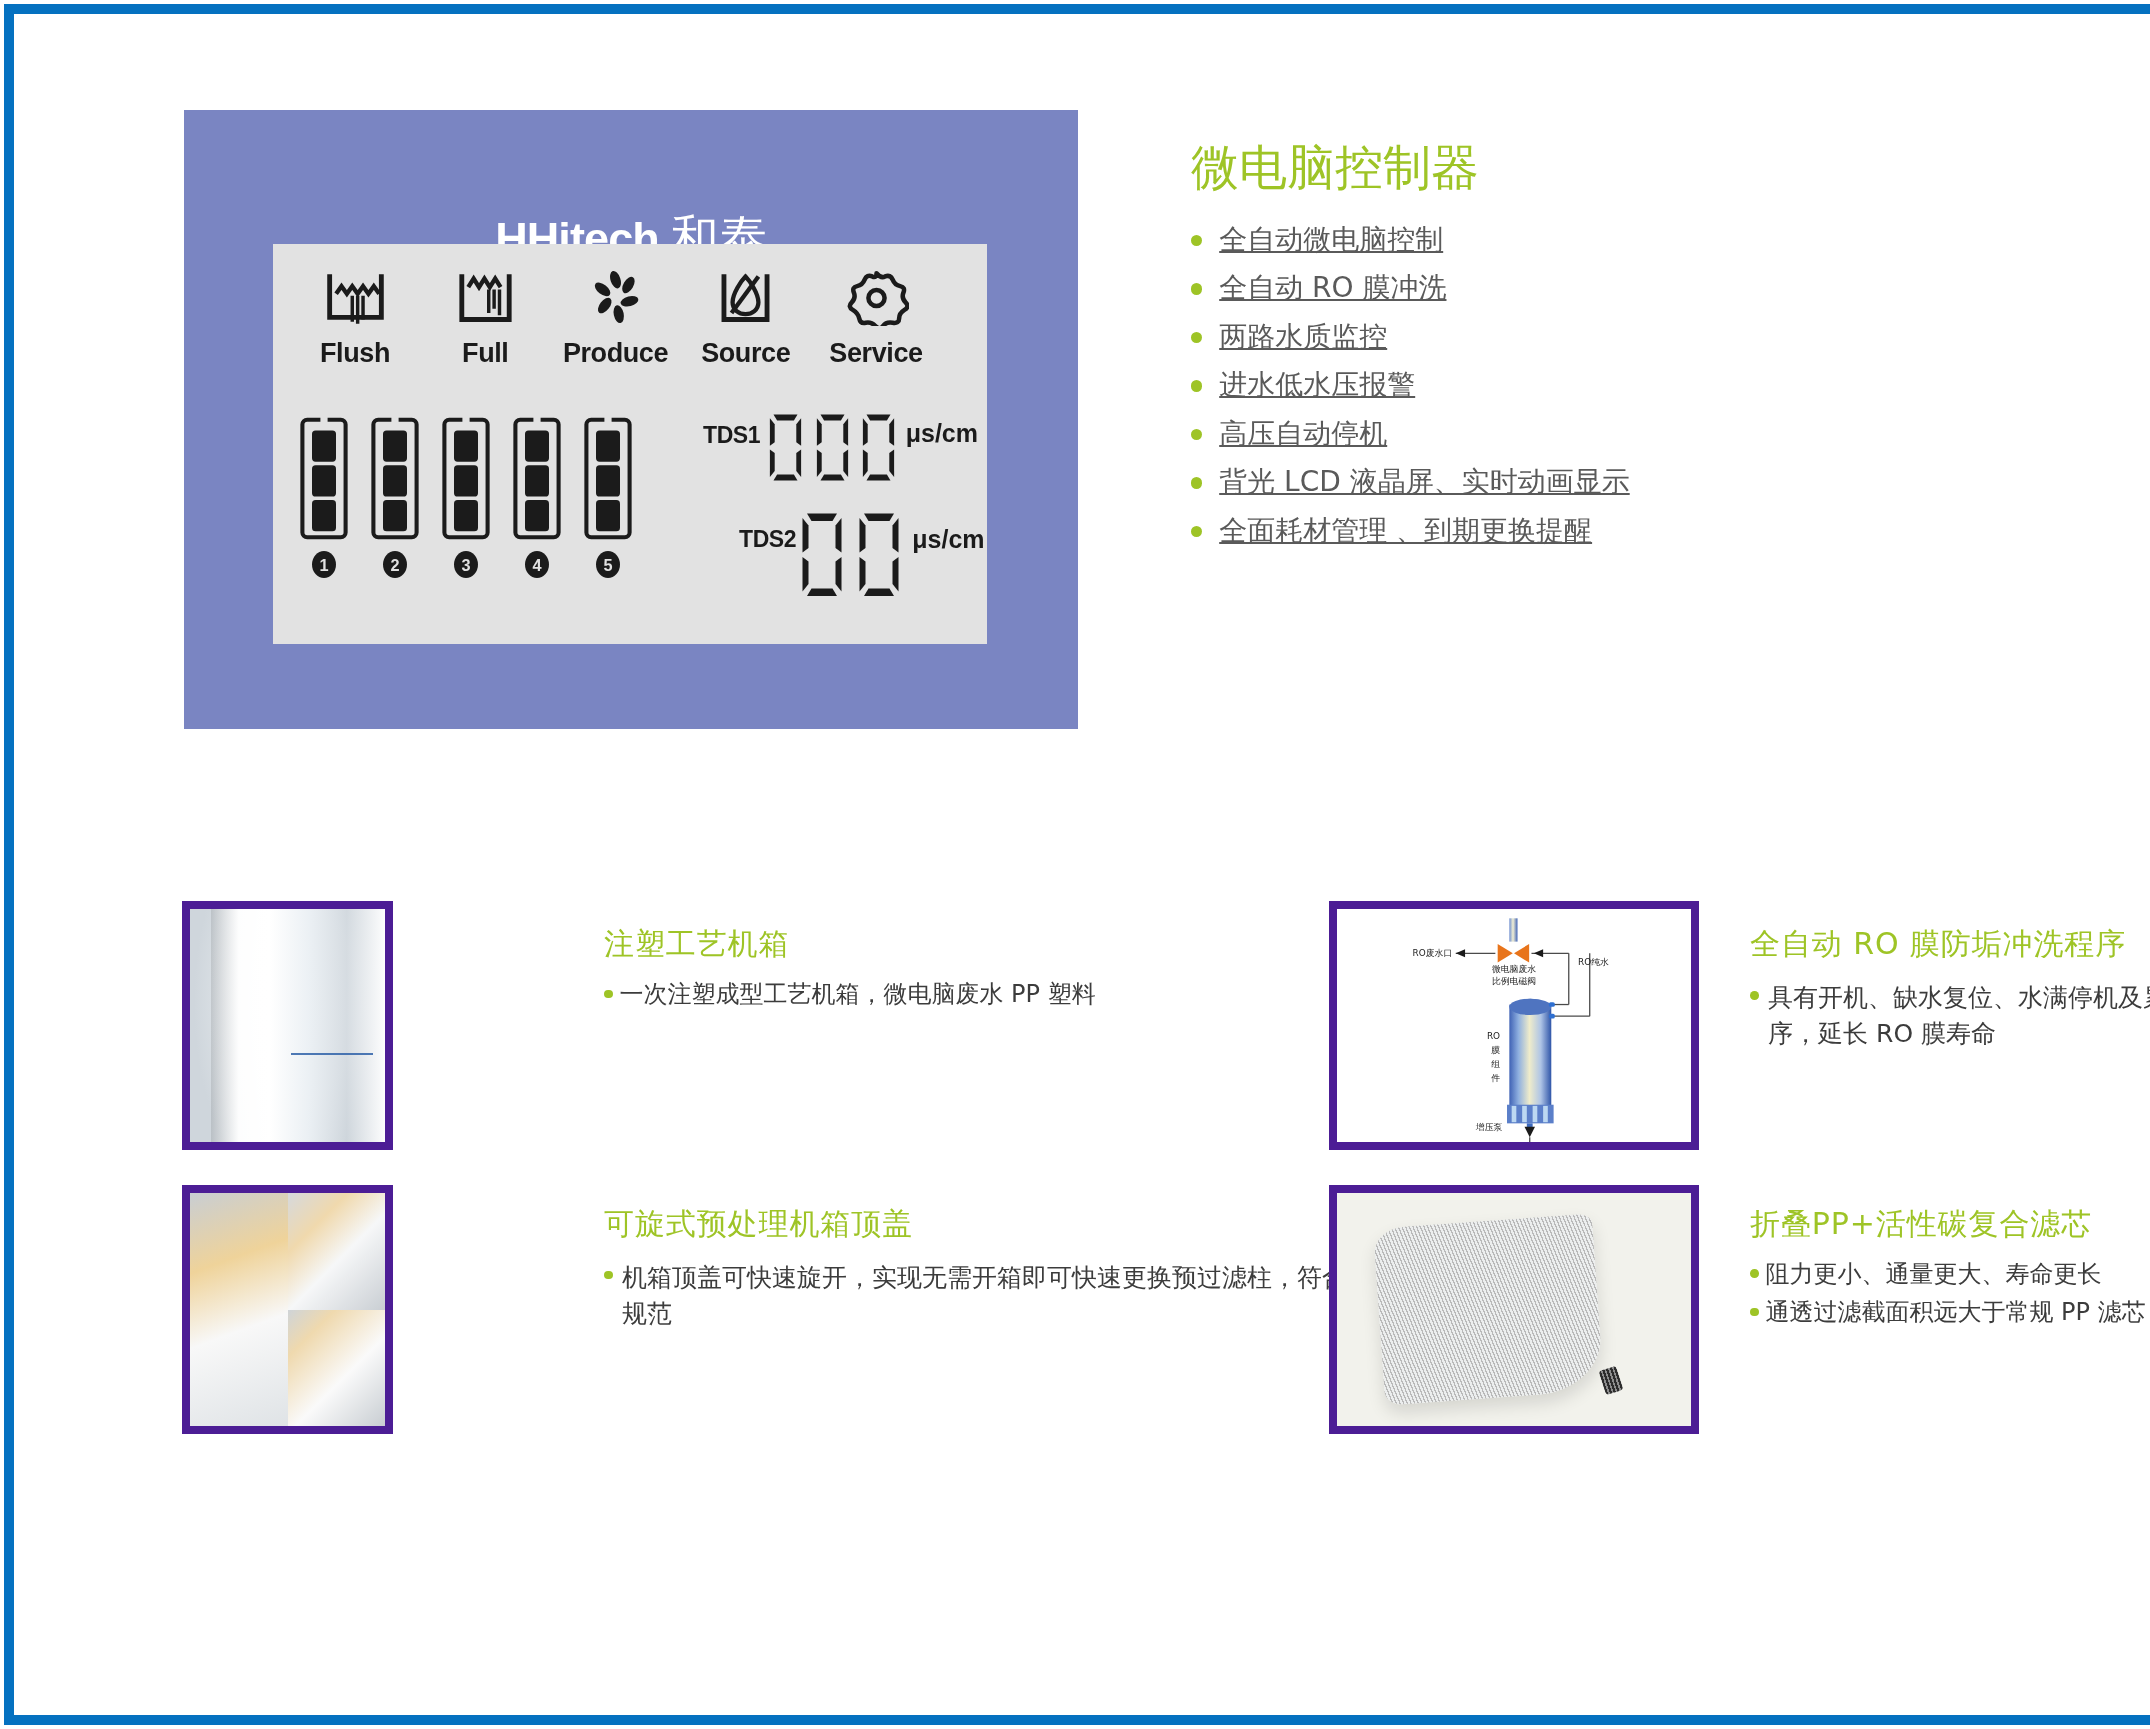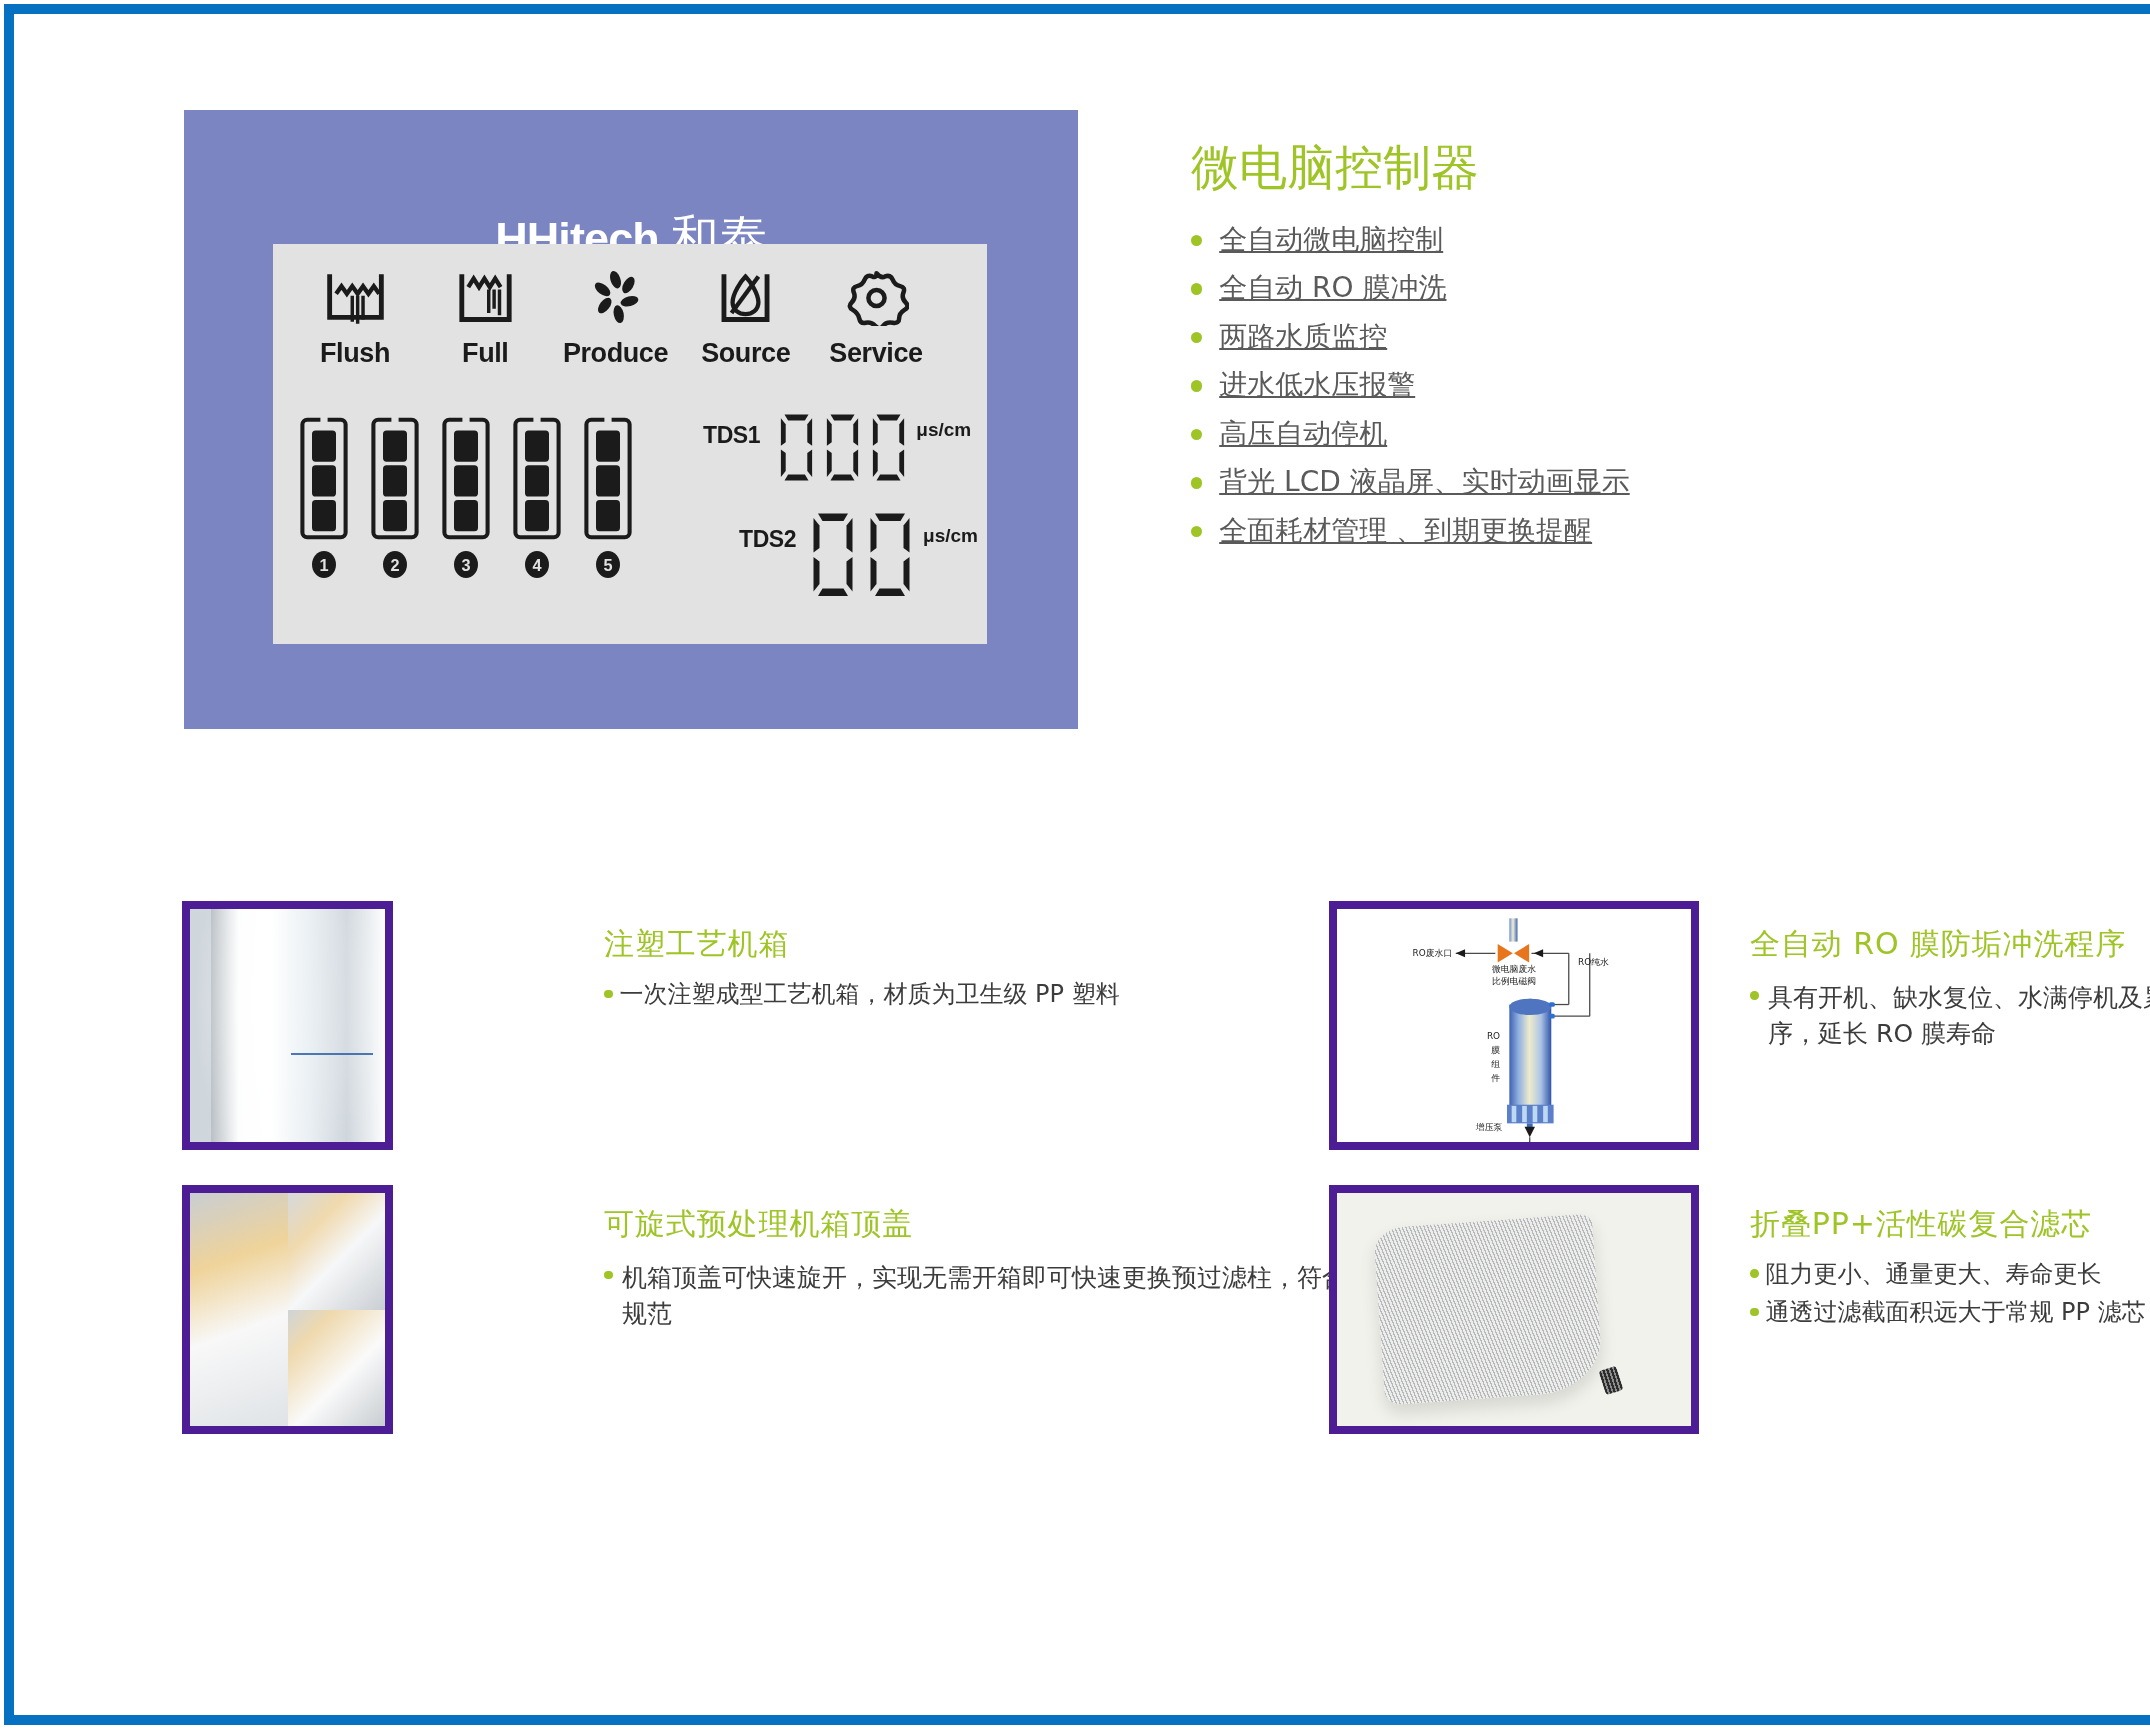--- a/index.html
+++ b/index.html
@@ -95,21 +95,21 @@
   
   #tds-block { position: absolute; left: 430px; top: 167px; width: 275px; }
   .tds-row { display: flex; align-items: flex-start; }
   .tds-label {
     font-size: 23px; font-weight: 800; color: #1b1b1b;
     letter-spacing: -0.4px; font-family: "Liberation Sans", sans-serif;
     width: 73px; padding-top: 11.2px;
   }
   .tds-digits { display: flex; gap: 5.2px; }
   .tds-unit {
-    font-size: 19px; font-weight: 800; color: #1b1b1b;
+    font-size: 25px; font-weight: 800; color: #1b1b1b;
     padding-top: 7.7px; padding-left: 6.9px;
     font-family: "Liberation Sans", sans-serif;
   }
   .tds-row2 { margin-top: 26px; }
   .tds-row2 .tds-label { padding-top: 17px; margin-left: 36px; }
   .tds-row2 .tds-unit { padding-top: 15.5px; }
 
   
   #features {
     position: absolute;
@@ -474,21 +474,21 @@
 
   <div class="card" id="card-a">
     <div class="card-img">
       <div class="photo ph-housing"></div>
     </div>
     <div class="card-body">
       <div class="card-title">注塑工艺机箱</div>
       <div class="card-bullets">
         <div class="card-bullet">
           <span class="dot"></span>
-          <span class="txt">一次注塑成型工艺机箱，材质为卫生级 PP 塑料</span>
+          <span class="txt">一次注塑成型工艺机箱，微电脑废水 PP 塑料</span>
         </div>
       </div>
     </div>
   </div>
 
   <div class="card" id="card-b">
     <div class="card-img">
       <div class="ro-diagram">
         <svg width="100%" height="100%" viewBox="0 0 300 200" preserveAspectRatio="xMidYMid meet">
           <defs>

